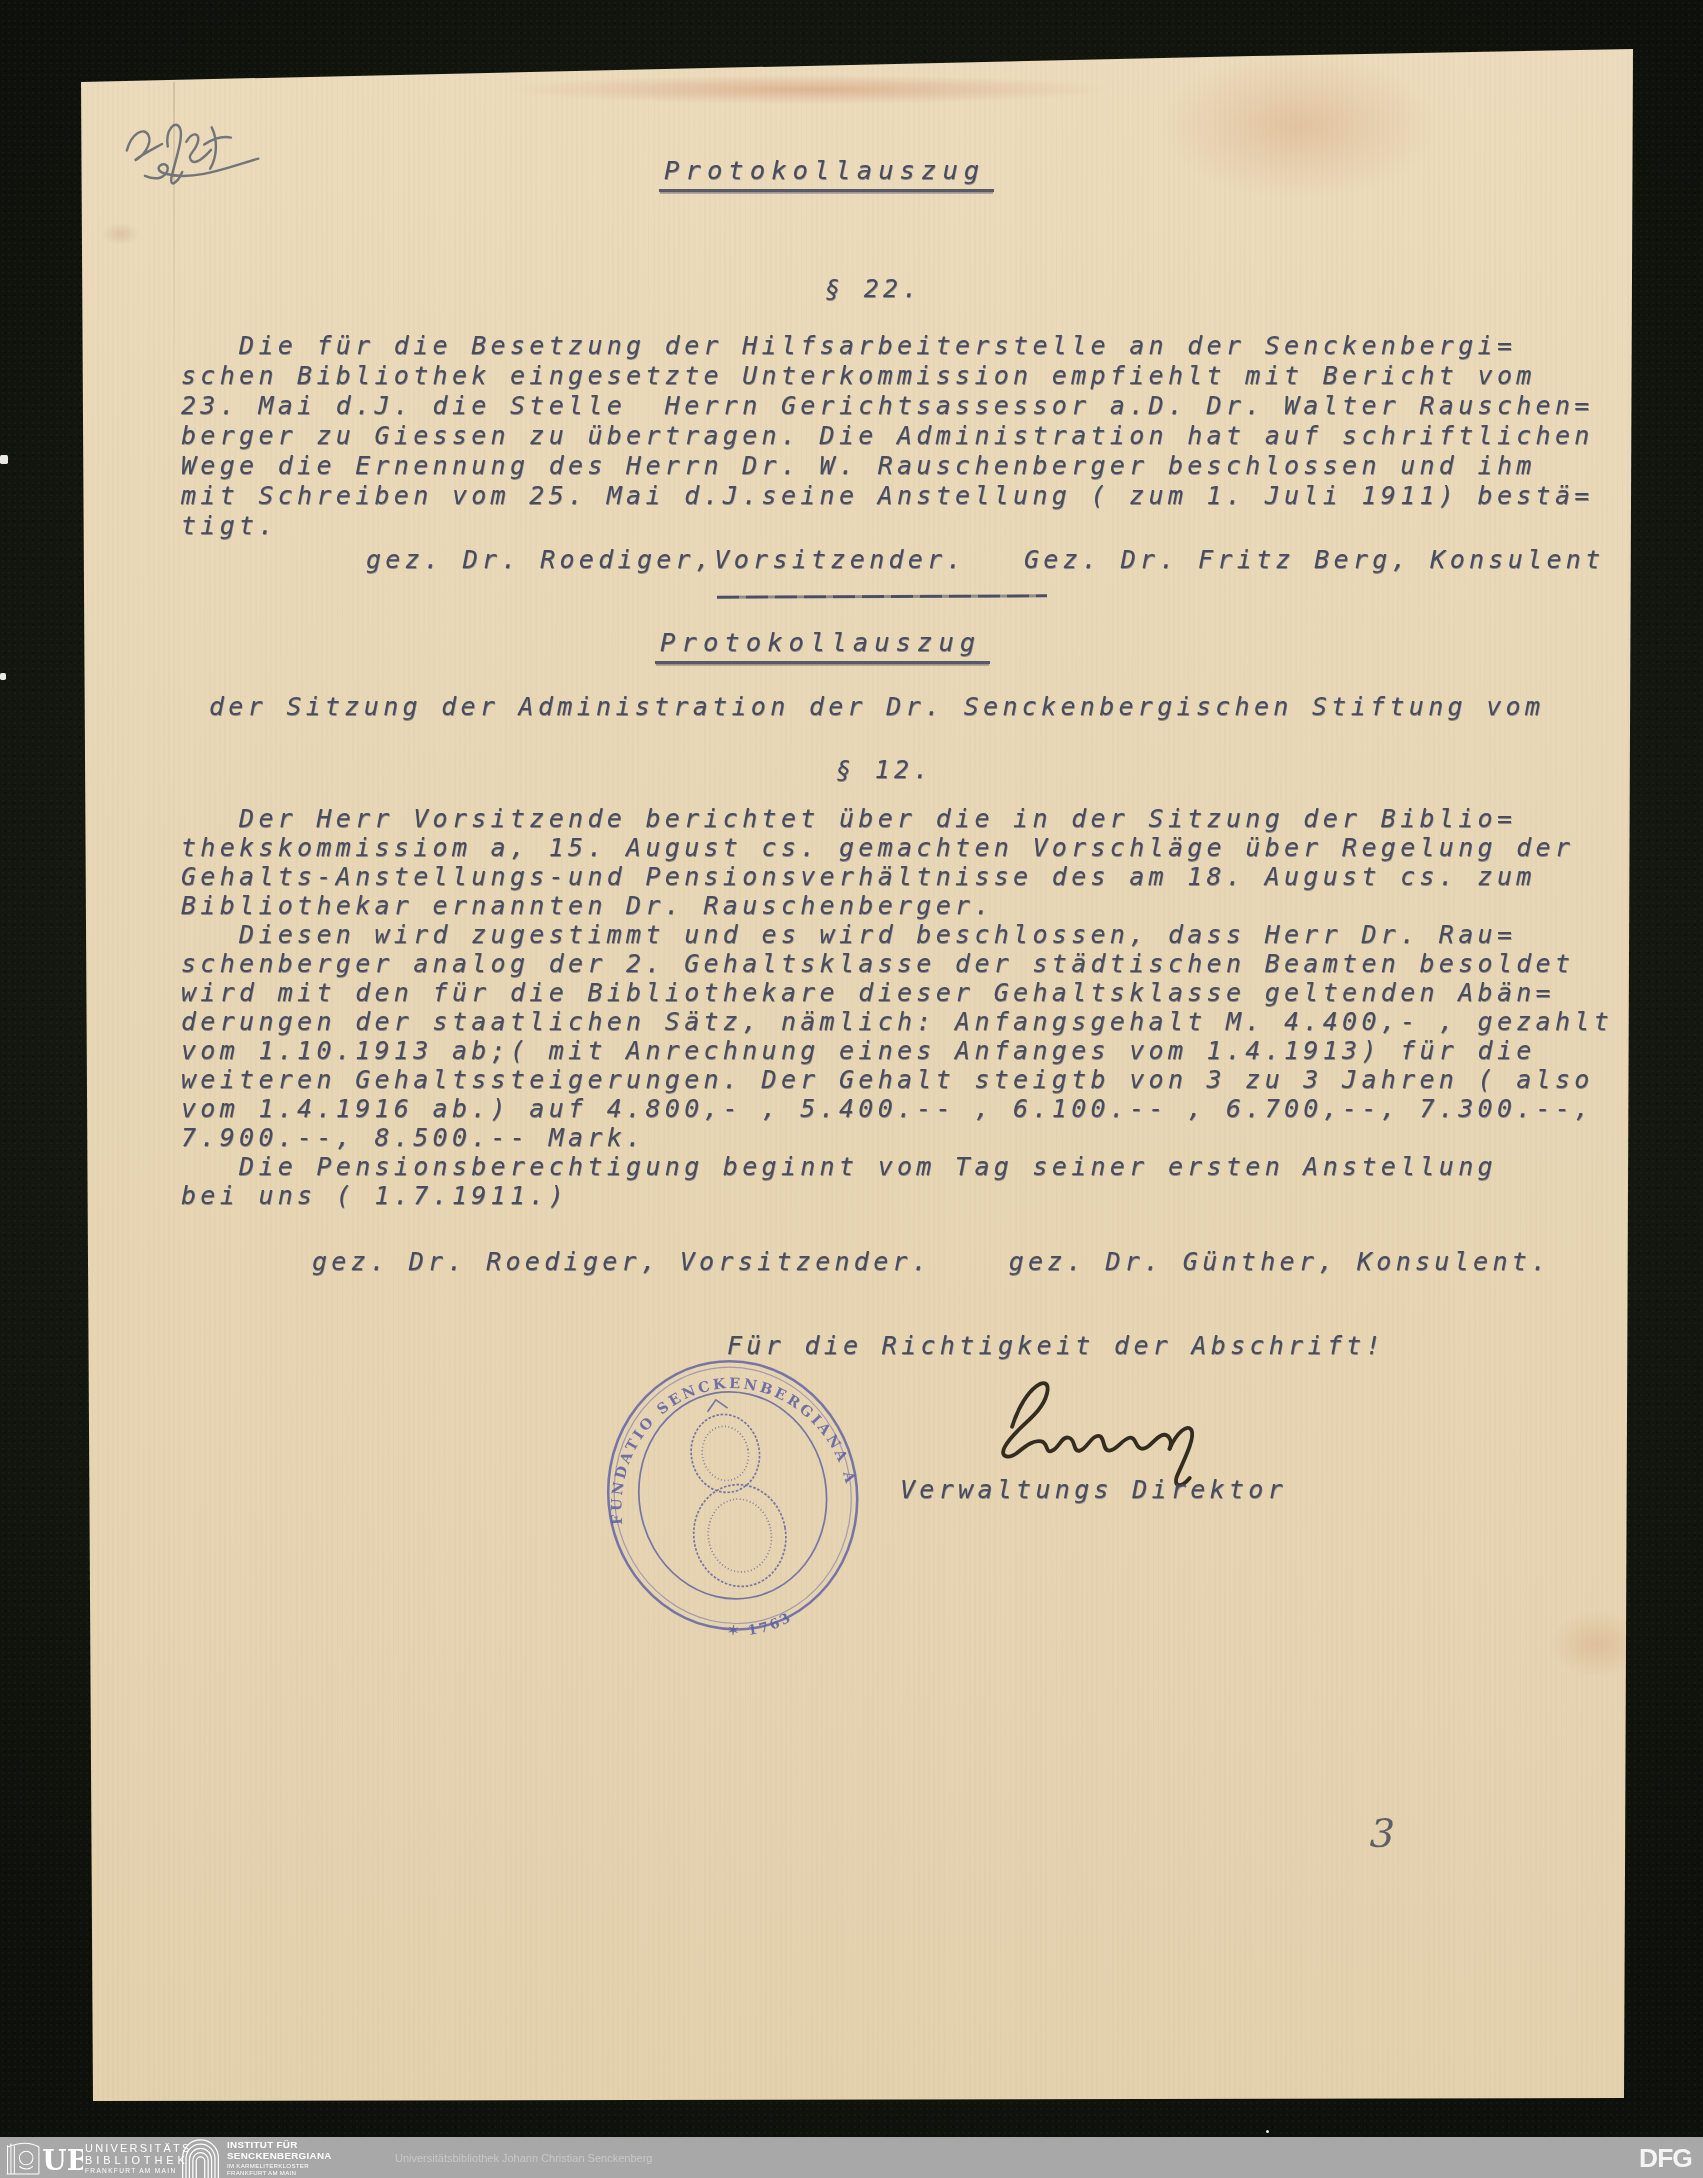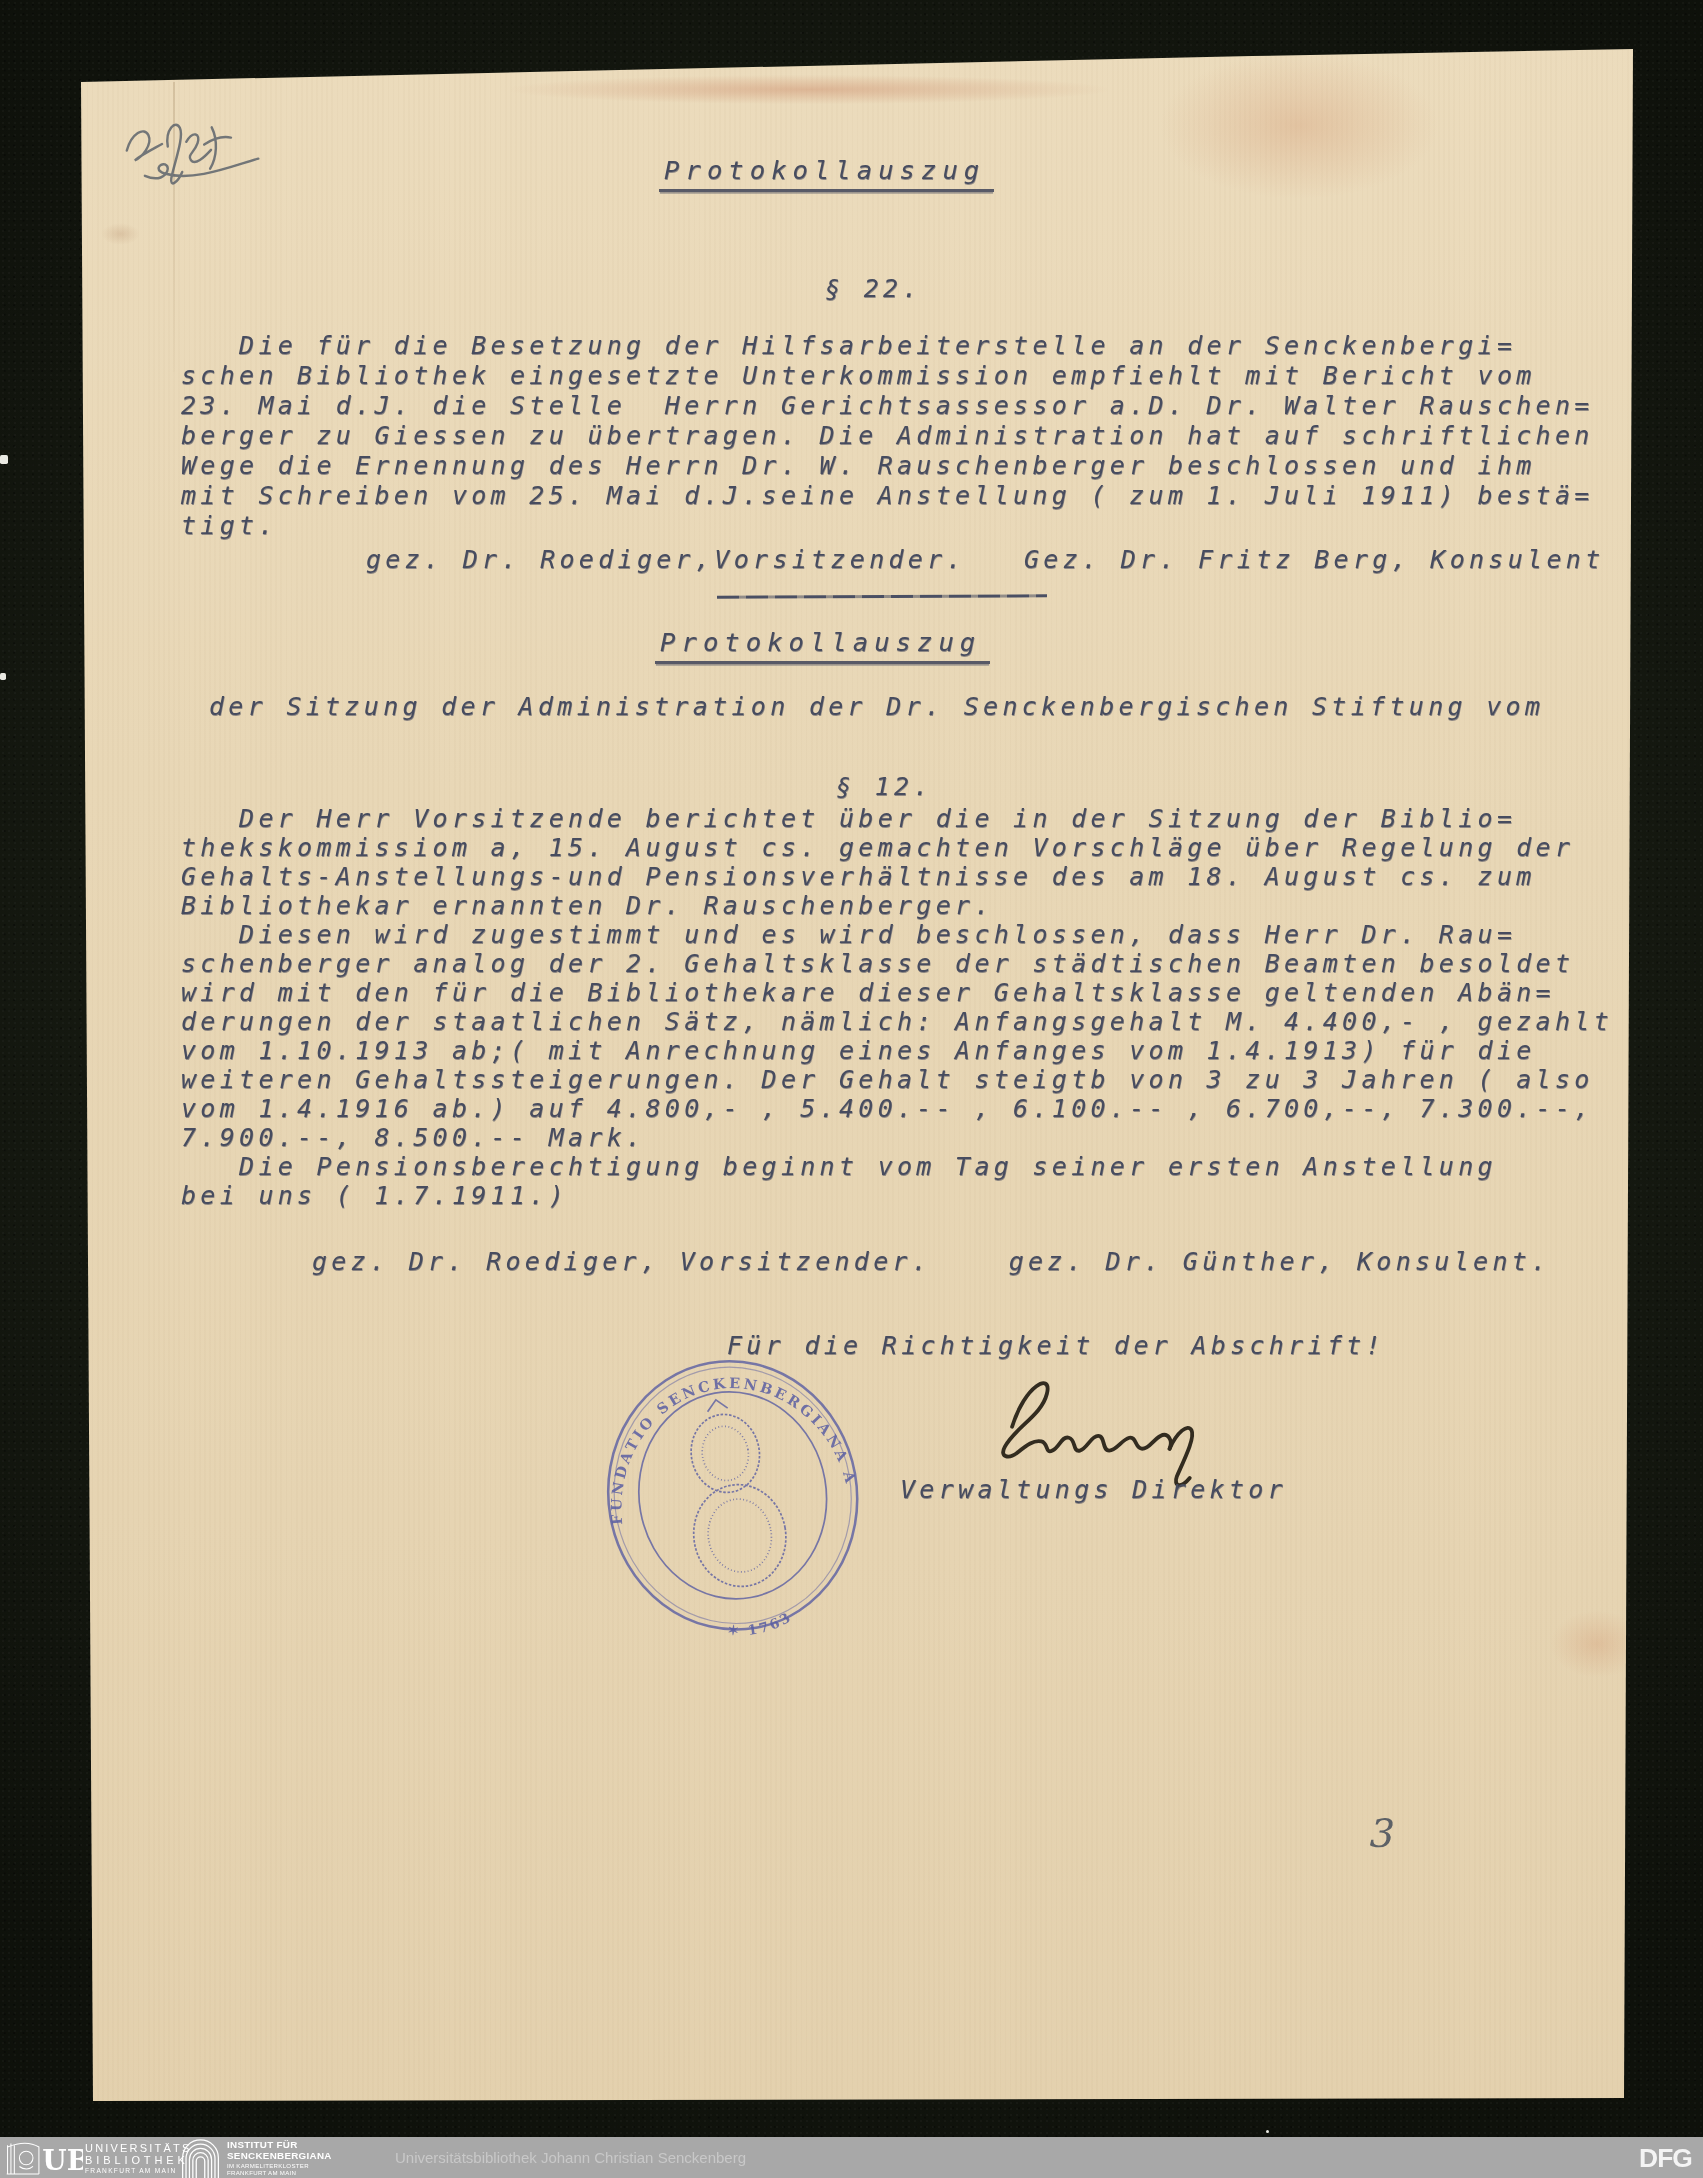--- a/index.html
+++ b/index.html
@@ -38,21 +38,21 @@
   
   .footer{position:absolute;left:0;top:2137px;width:1704px;height:42px;background:#a8a8a8;}
   .footer svg{position:absolute;}
   .logo-text{position:absolute;color:#fff;font-family:"Liberation Sans",sans-serif;white-space:pre;}
   .ub-text div:nth-child(1){font-size:11px;letter-spacing:2.2px;line-height:12px;}
   .ub-text div:nth-child(2){font-size:11px;letter-spacing:3.9px;line-height:12px;}
   .ub-text div:nth-child(3){font-size:6.6px;letter-spacing:1.3px;line-height:8.5px;margin-top:0.9px;}
   .inst-text div:nth-child(1),.inst-text div:nth-child(2){font-size:9.8px;font-weight:bold;letter-spacing:0.3px;line-height:10.6px;}
   .inst-text div:nth-child(3),.inst-text div:nth-child(4){font-size:6.1px;letter-spacing:0.3px;line-height:7.7px;}
   .caption{position:absolute;left:395px;top:0;height:42px;line-height:42px;
-     font-family:"Liberation Sans",sans-serif;font-size:15px;color:#c8c8c8;}
+     font-family:"Liberation Sans",sans-serif;font-size:11px;color:#c8c8c8;}
   .dfg{position:absolute;right:12px;top:6px;font-family:"Liberation Sans",sans-serif;
      font-weight:bold;font-size:26.4px;letter-spacing:-0.9px;color:#f4f4f4;}
 </style>
 </head>
 <body>
 
 <div id="screen">
   <div class="backdrop"></div>
 
   <div class="paper">
@@ -75,21 +75,21 @@
 
     <div class="t title" style="left:639px;top:155px;">Protokollauszug</div>
     <div class="t" style="left:825px;top:274px;">§ 22.</div>
     <div class="t lines" style="left:181px;top:331px;line-height:30px;"><div>   Die für die Besetzung der Hilfsarbeiterstelle an der Senckenbergi=</div><div>schen Bibliothek eingesetzte Unterkommission empfiehlt mit Bericht vom</div><div>23. Mai d.J. die Stelle  Herrn Gerichtsassessor a.D. Dr. Walter Rauschen=</div><div>berger zu Giessen zu übertragen. Die Administration hat auf schriftlichen</div><div>Wege die Ernennung des Herrn Dr. W. Rauschenberger beschlossen und ihm</div><div>mit Schreiben vom 25. Mai d.J.seine Anstellung ( zum 1. Juli 1911) bestä=</div><div>tigt.</div></div>
     <div class="t" style="left:366px;top:545px;">gez. Dr. Roediger,Vorsitzender.   Gez. Dr. Fritz Berg, Konsulent</div>
 
     <div class="divider" style="left:717px;top:595px;width:330px;"></div>
 
     <div class="t title" style="left:635px;top:627px;">Protokollauszug</div>
     <div class="t lines" style="left:181px;top:692px;margin-left:28px;"><div>der Sitzung der Administration der Dr. Senckenbergischen Stiftung vom</div></div>
-    <div class="t" style="left:836px;top:772px;text-align:right;">§ 12.</div>
+    <div class="t" style="left:836px;top:755px;text-align:right;">§ 12.</div>
     <div class="t lines" style="left:181px;top:804px;"><div>   Der Herr Vorsitzende berichtet über die in der Sitzung der Biblio=</div><div>thekskommissiom a, 15. August cs. gemachten Vorschläge über Regelung der</div><div>Gehalts-Anstellungs-und Pensionsverhältnisse des am 18. August cs. zum</div><div>Bibliothekar ernannten Dr. Rauschenberger.</div><div>   Diesen wird zugestimmt und es wird beschlossen, dass Herr Dr. Rau=</div><div>schenberger analog der 2. Gehaltsklasse der städtischen Beamten besoldet</div><div>wird mit den für die Bibliothekare dieser Gehaltsklasse geltenden Abän=</div><div>derungen der staatlichen Sätz, nämlich: Anfangsgehalt M. 4.400,- , gezahlt</div><div>vom 1.10.1913 ab;( mit Anrechnung eines Anfanges vom 1.4.1913) für die</div><div>weiteren Gehaltssteigerungen. Der Gehalt steigtb von 3 zu 3 Jahren ( also</div><div>vom 1.4.1916 ab.) auf 4.800,- , 5.400.-- , 6.100.-- , 6.700,--, 7.300.--,</div><div>7.900.--, 8.500.-- Mark.</div><div>   Die Pensionsberechtigung beginnt vom Tag seiner ersten Anstellung</div><div>bei uns ( 1.7.1911.)</div></div>
     <div class="t" style="left:312px;top:1247px;">gez. Dr. Roediger, Vorsitzender.    gez. Dr. Günther, Konsulent.</div>
 
     <div class="t" style="left:727px;top:1331px;">Für die Richtigkeit der Abschrift!</div>
 
     <svg style="position:absolute;left:596px;top:1349px;transform:rotate(-10deg);" width="274" height="296" viewBox="0 0 322 348">
       <g fill="none" stroke="#5a5ea3" opacity=".8">
         <ellipse cx="161" cy="172" rx="146" ry="158" stroke-width="3"></ellipse>
         <ellipse cx="161" cy="172" rx="139" ry="151" stroke-width="1.4" opacity=".6"></ellipse>
         <ellipse cx="161" cy="172" rx="110" ry="122" stroke-width="2"></ellipse>

